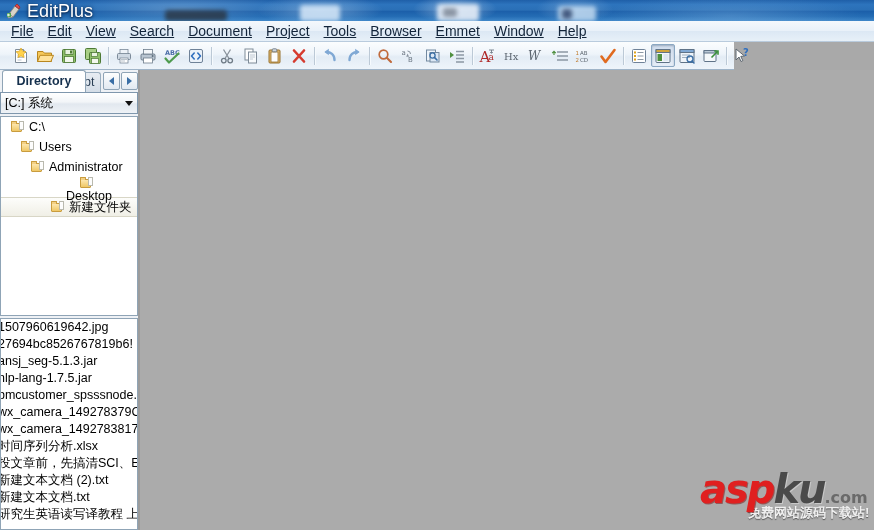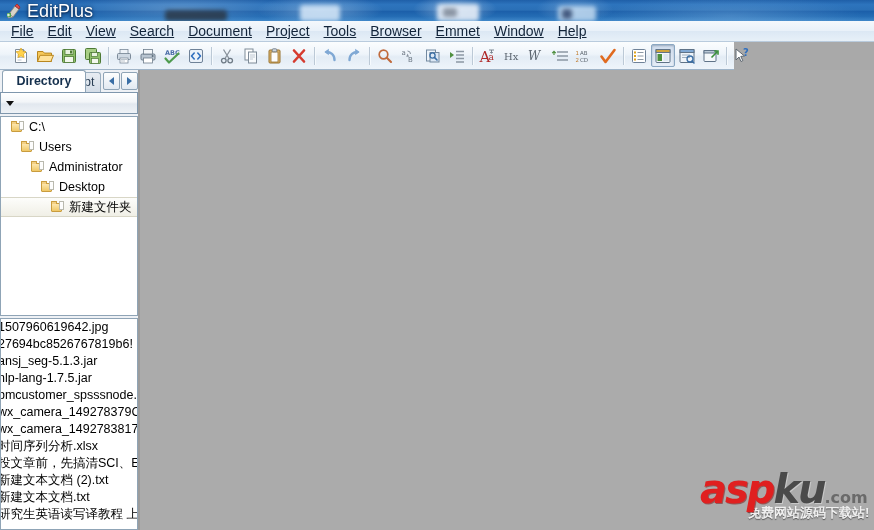--- a/index.html
+++ b/index.html
@@ -455,20 +455,21 @@
     <div class="dtab inactive">Clipt</div>
     <div class="scrollbtn left">
       <span class="tri l"></span>
     </div>
     <div class="scrollbtn right">
       <span class="tri r"></span>
     </div>
   </div>
 
   <div id="drive-combo">
+    <div id="drive-label">[C:] 系统</div>
     <div id="drive-arrow">
       <span class="caret-down"></span>
     </div>
   </div>
 
   <div id="tree">
     <div class="tree-row" style="padding-left:10px;">
       <span class="folder-ic">
           <span class="body"></span>
           <span class="tab"></span>
@@ -485,21 +486,21 @@
       <span>Users</span>
     </div>
     <div class="tree-row" style="padding-left:30px;">
       <span class="folder-ic">
           <span class="body"></span>
           <span class="tab"></span>
           <span class="pg"></span>
         </span>
       <span>Administrator</span>
     </div>
-    <div class="tree-row" style="padding-left:40px;">
+    <div class="tree-row" style="padding-left:40px;flex-direction:column;">
       <span class="folder-ic">
           <span class="body"></span>
           <span class="tab"></span>
           <span class="pg"></span>
         </span>
       <span>Desktop</span>
     </div>
     <div class="tree-row selected" style="padding-left:50px;">
       <span class="folder-ic">
           <span class="body"></span>

